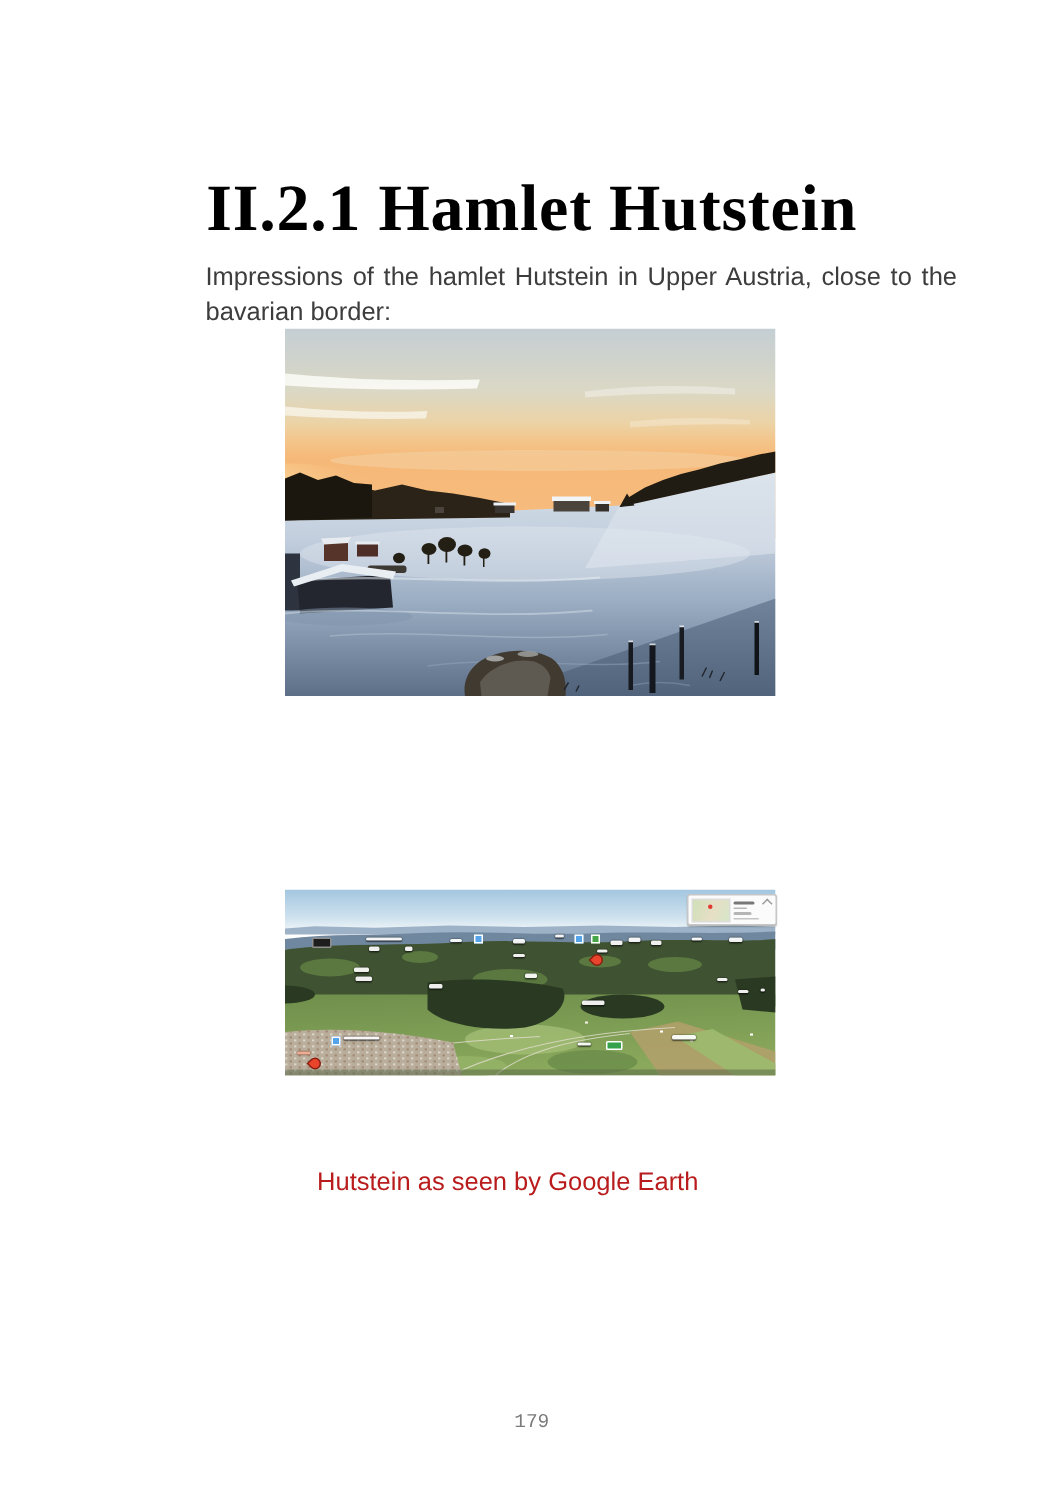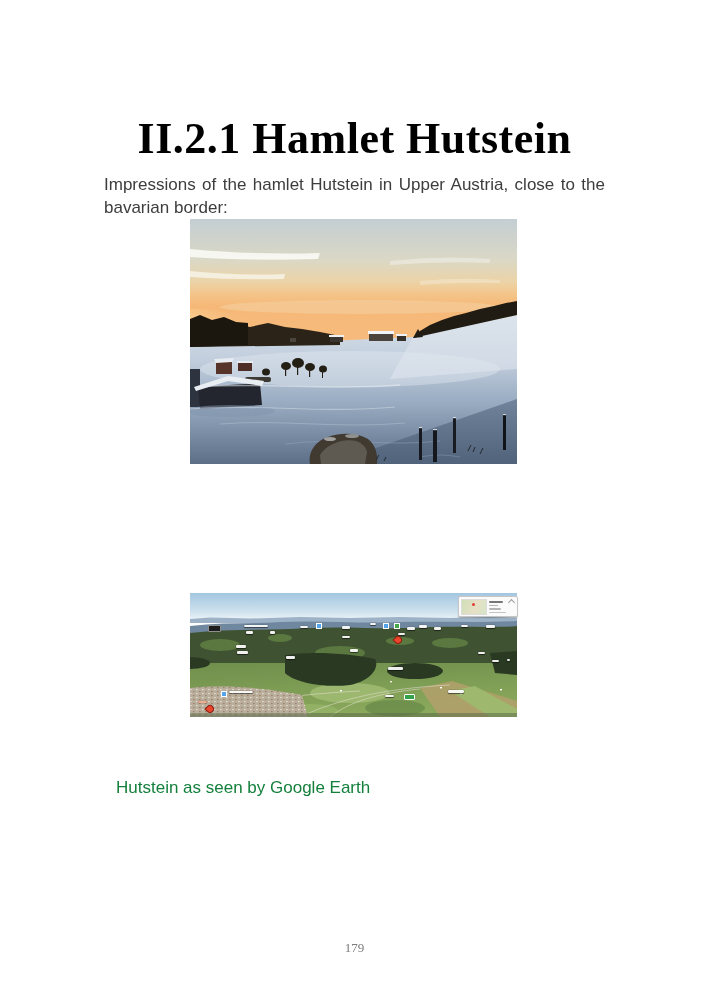--- a/index.html
+++ b/index.html
@@ -3,26 +3,26 @@
 <meta charset="utf-8">
 <style>
   html,body{margin:0;padding:0;background:#ffffff;}
   .page{position:relative;width:709px;height:992px;background:#fff;overflow:hidden;
         font-family:"Liberation Sans",sans-serif;color:#3d3d3d;padding-left:32px;}
   .title{position:absolute;top:84px;left:0;width:709px;text-align:center;
          font-family:"Liberation Serif",serif;font-weight:bold;font-size:44px;
          letter-spacing:.5px;color:#000;}
   .body-par{position:absolute;left:104px;width:501px;font-size:17px;line-height:23px;
             text-align:justify;color:#3d3d3d;}
-  .p1{top:156px;}
+  .p1{top:156px;margin-left:33px;}
   .p2{top:504px;}
-  .caption{position:absolute;left:116px;top:759px;width:501px;font-size:17px;
-           line-height:23px;color:#15803d;}
+  .caption{position:absolute;left:88px;top:759px;width:501px;font-size:17px;
+           line-height:23px;color:#b91c1c;text-align:center;}
   .pagenum{position:absolute;top:940px;left:0;width:709px;text-align:center;
-           font-family:Liberation Serif, serif;font-size:13px;color:#7b7b7b;}
+           font-family:Liberation Mono, monospace;font-size:13px;color:#7b7b7b;}
   .fig1{position:absolute;left:190px;top:219px;width:327px;height:245px;}
   .fig2{position:absolute;left:190px;top:593px;width:327px;height:124px;}
   .fig1 svg,.fig2 svg{display:block;width:100%;height:100%;}
   
   .ge-markers{position:absolute;left:0;top:0;right:0;bottom:0;}
   .ge-markers > div{position:absolute;}
   .m-label{height:2.5px;background:#fff;opacity:.92;border-radius:1px;
            box-shadow:0 0 1px #000,0 1px 1px rgba(0,0,0,.55);}
   .m-label-red{height:2.5px;background:#f0ad91;opacity:.95;border-radius:1px;
            box-shadow:0 0 1px #401008;}

